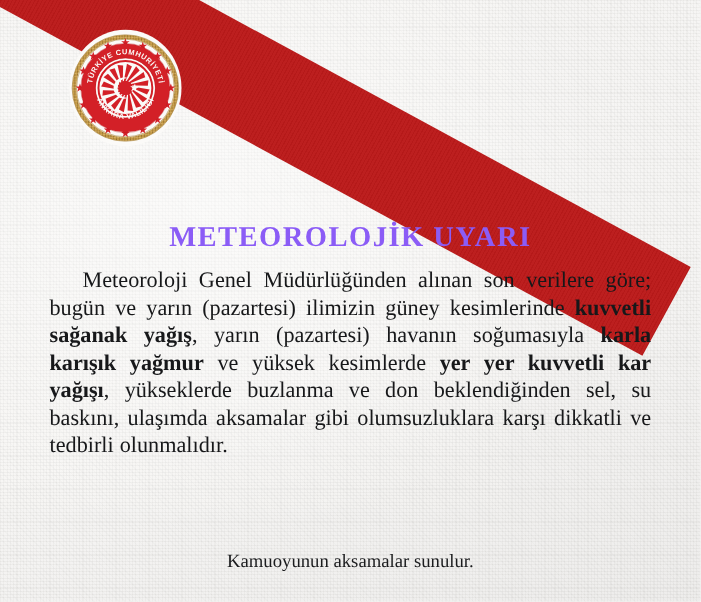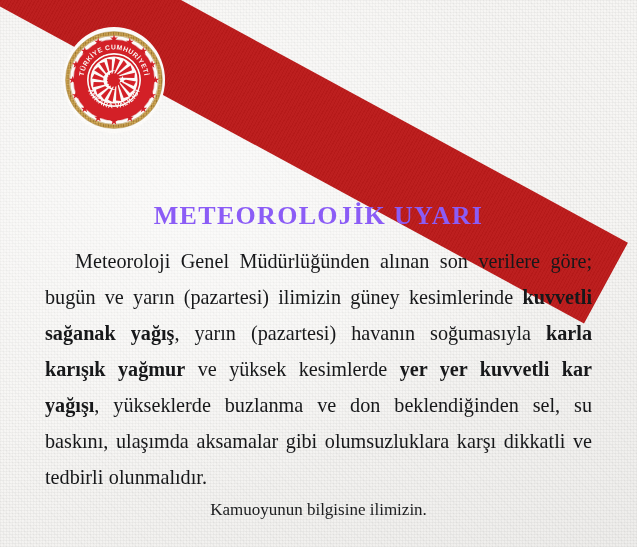--- a/index.html
+++ b/index.html
@@ -122,21 +122,21 @@
     width: 547px;
     z-index: 5;
   }
   .body-para {
     margin: 0;
     text-align: justify;
     text-justify: inter-word;
     text-indent: 30px;
     font-family: "Liberation Serif", "DejaVu Serif", serif;
     font-size: 20.2px;
-    line-height: 36px;
+    line-height: 25px;
     color: #17181a;
     word-spacing: 0.5px;
   }
   .body-para b {
     font-weight: bold;
   }
 
   
   .footer {
     position: absolute;
@@ -307,15 +307,15 @@
       </text>
     </svg>
   </div>
 
   <h1 class="title">METEOROLOJİK UYARI</h1>
 
   <div class="body-block">
     <p class="body-para" id="body-para"><span>Meteoroloji Genel Müdürlüğünden alınan son verilere göre; bugün ve yarın (pazartesi) ilimizin güney kesimlerinde </span><b>kuvvetli sağanak yağış</b><span>, yarın (pazartesi) havanın soğumasıyla </span><b>karla karışık yağmur</b><span> ve yüksek kesimlerde </span><b>yer yer kuvvetli kar yağışı</b><span>, yükseklerde buzlanma ve don beklendiğinden sel, su baskını, ulaşımda aksamalar gibi olumsuzluklara karşı dikkatli ve tedbirli olunmalıdır.</span></p>
   </div>
 
-  <div class="footer">Kamuoyunun bilgisine ilimizin.</div>
+  <div class="footer">Kamuoyunun aksamalar sunulur.</div>
 
 </div>
 
 </body></html>

